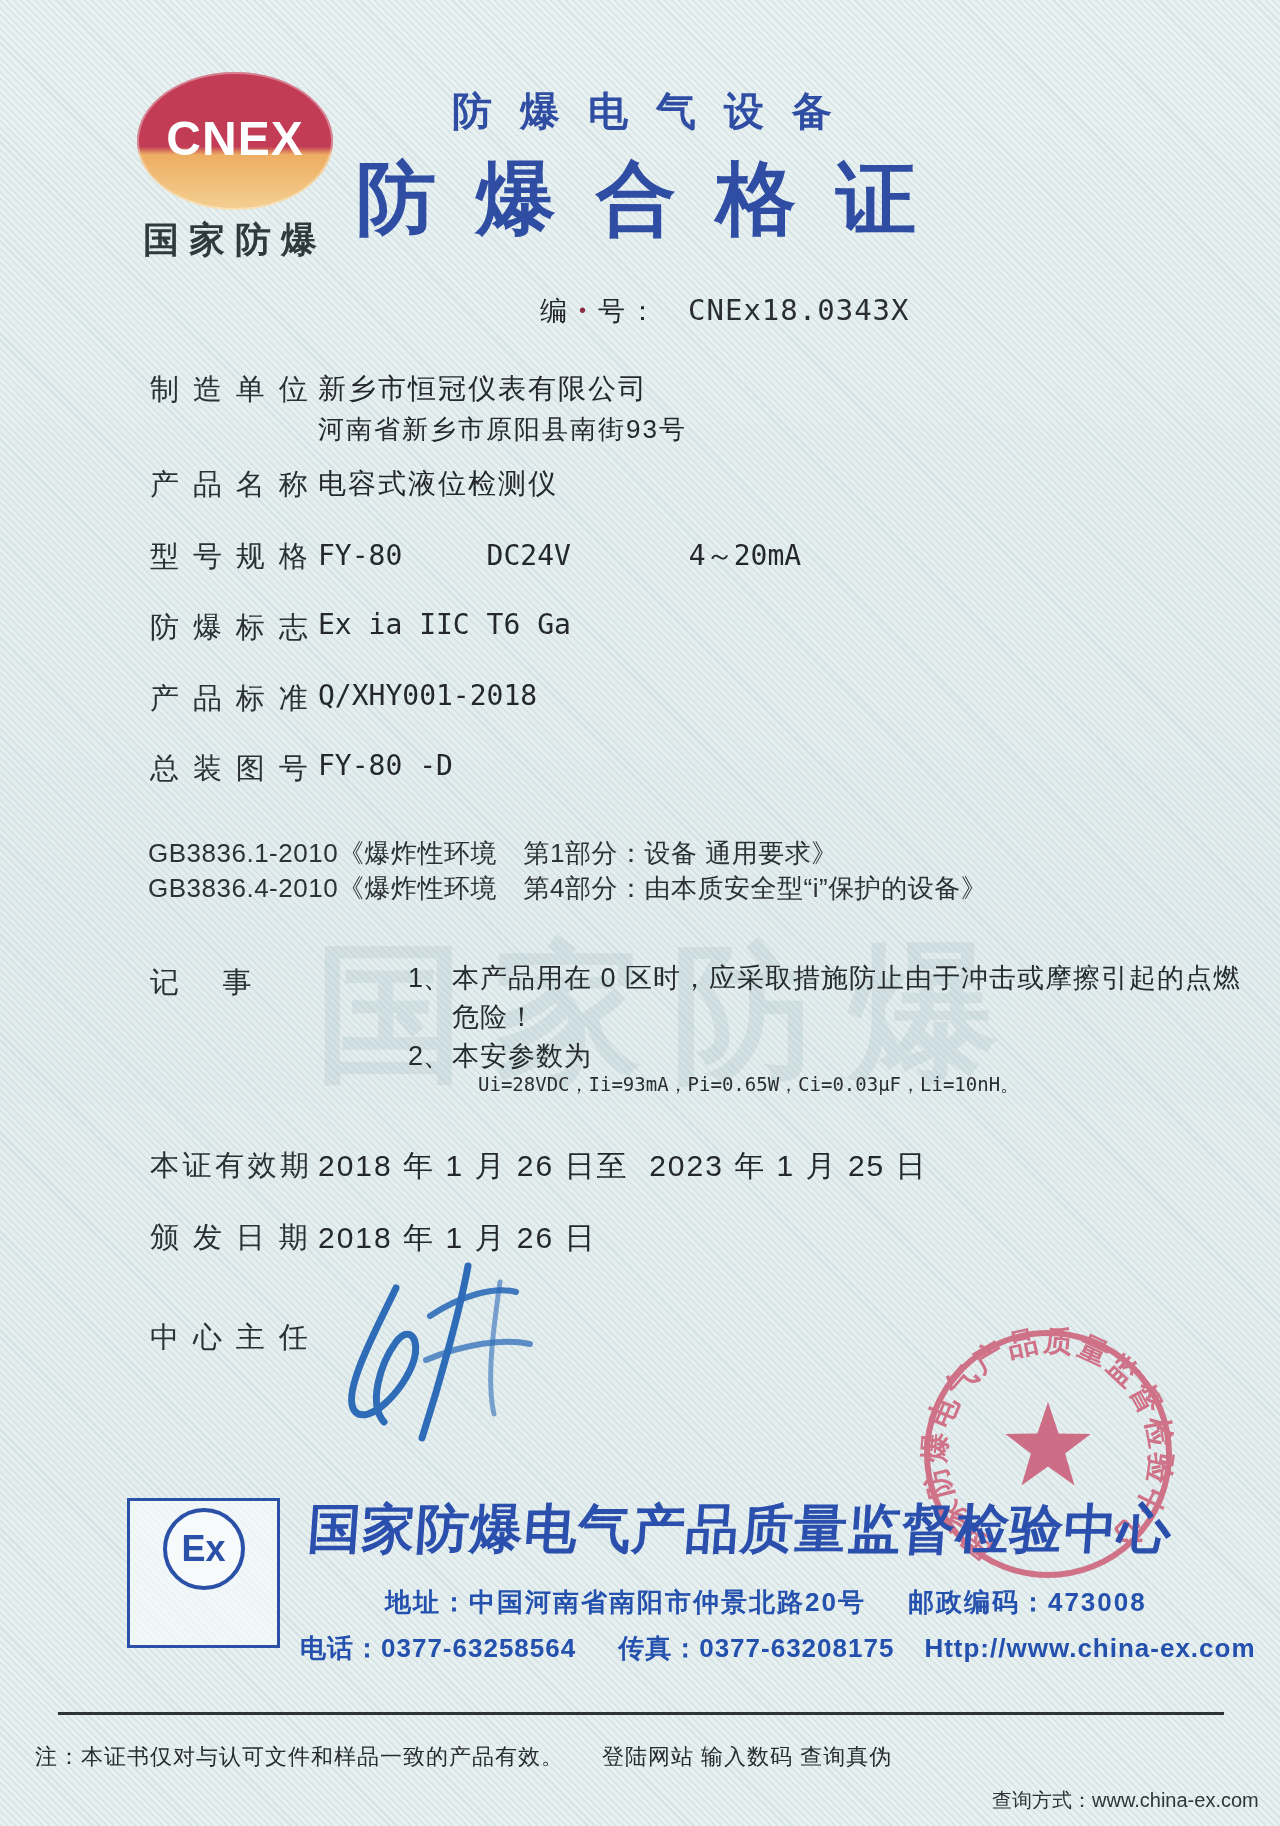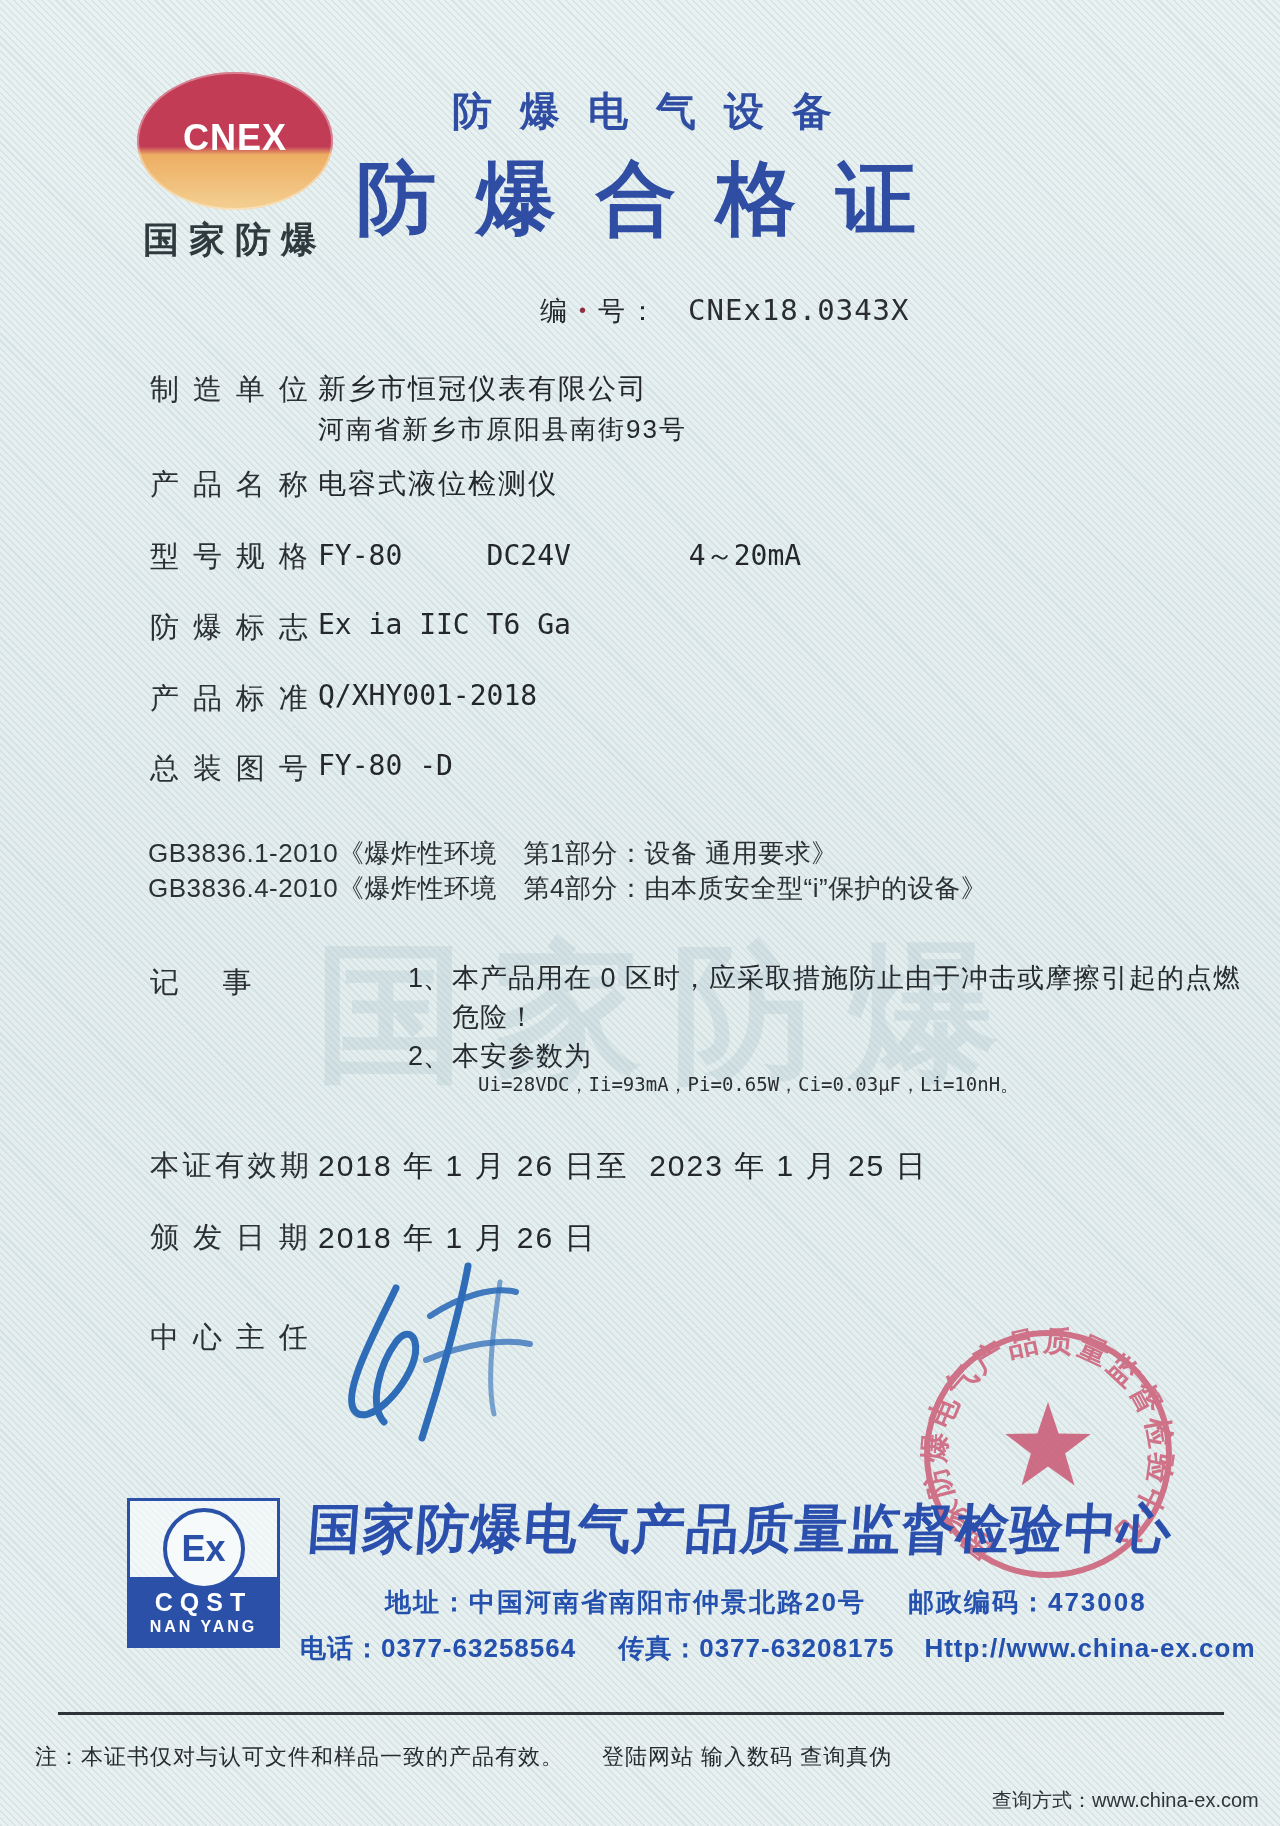--- a/index.html
+++ b/index.html
@@ -12,21 +12,21 @@
       linear-gradient(180deg,#e9f1f1 0%,#e3edee 50%,#e8f0f0 100%);
   }
   .abs{position:absolute;}
   
   .watermark{left:315px;top:915px;font-size:150px;font-weight:bold;letter-spacing:28px;
     color:rgba(150,180,190,0.20);white-space:nowrap;}
   
   .cnex-ellipse{left:137px;top:72px;width:196px;height:138px;border-radius:50%;
     background:linear-gradient(180deg,#c23c56 0%,#c23c56 54%,#edae62 60%,#f4d093 100%);
     display:flex;align-items:center;justify-content:center;box-shadow:0 0 0 2px rgba(255,255,255,0.35) inset;}
-  .cnex-ellipse span{color:#ffffff;font-size:36px;font-weight:900;letter-spacing:1px;margin-top:-6px;}
+  .cnex-ellipse span{color:#ffffff;font-size:48px;font-weight:900;letter-spacing:1px;margin-top:-6px;}
   .cnex-caption{left:105px;top:216px;width:260px;text-align:center;font-size:36px;font-weight:bold;
     letter-spacing:10px;color:#2e3a3d;}
   
   .doc-type{left:356px;top:84px;width:600px;text-align:center;font-size:40px;font-weight:900;
     letter-spacing:28px;color:#2e4da3;white-space:nowrap;}
   .doc-title{left:336px;top:146px;width:640px;text-align:center;font-size:80px;font-weight:900;
     letter-spacing:40px;color:#2e4da3;white-space:nowrap;}
   .cert-no{left:540px;top:293px;font-size:27px;color:#23272b;letter-spacing:4px;white-space:nowrap;}
   .cert-no .dot{color:#8c2f3e;margin:0 8px;font-size:20px;vertical-align:3px;}
   .cert-no .certval{font-family:"DejaVu Sans Mono","Liberation Mono",monospace;font-size:29px;
@@ -148,24 +148,20 @@
         <textPath href="#sealArc">国家防爆电气产品质量监督检验中心</textPath>
       </text>
       <polygon fill="#c84f6d" points="136,84 146.6,115.4 178.8,116.1 153.1,135.6 162.5,167.4 136,148.5 109.5,167.4 118.9,135.6 93.2,116.1 125.4,115.4"></polygon>
     </g>
   </svg>
 
   <div class="abs exlogo">
     <div class="ex-circle">
       <span>Ex</span>
     </div>
-    <div class="ex-band">
-      <div class="ex-cqst">CQST</div>
-      <div class="ex-ny">NAN YANG</div>
-    </div>
   </div>
 
   <div class="abs orgname">国家防爆电气产品质量监督检验中心</div>
 
   <div class="abs addr-line">
     <span>地址：</span><span>中国河南省南阳市仲景北路20号</span><span class="gap40">邮政编码：</span><span>473008</span>
   </div>
 
   <div class="abs tel-line">
     <span>电话：</span><span>0377-63258564</span><span class="gap40">传真：</span><span>0377-63208175</span><span class="gap28">Http://www.china-ex.com</span>

